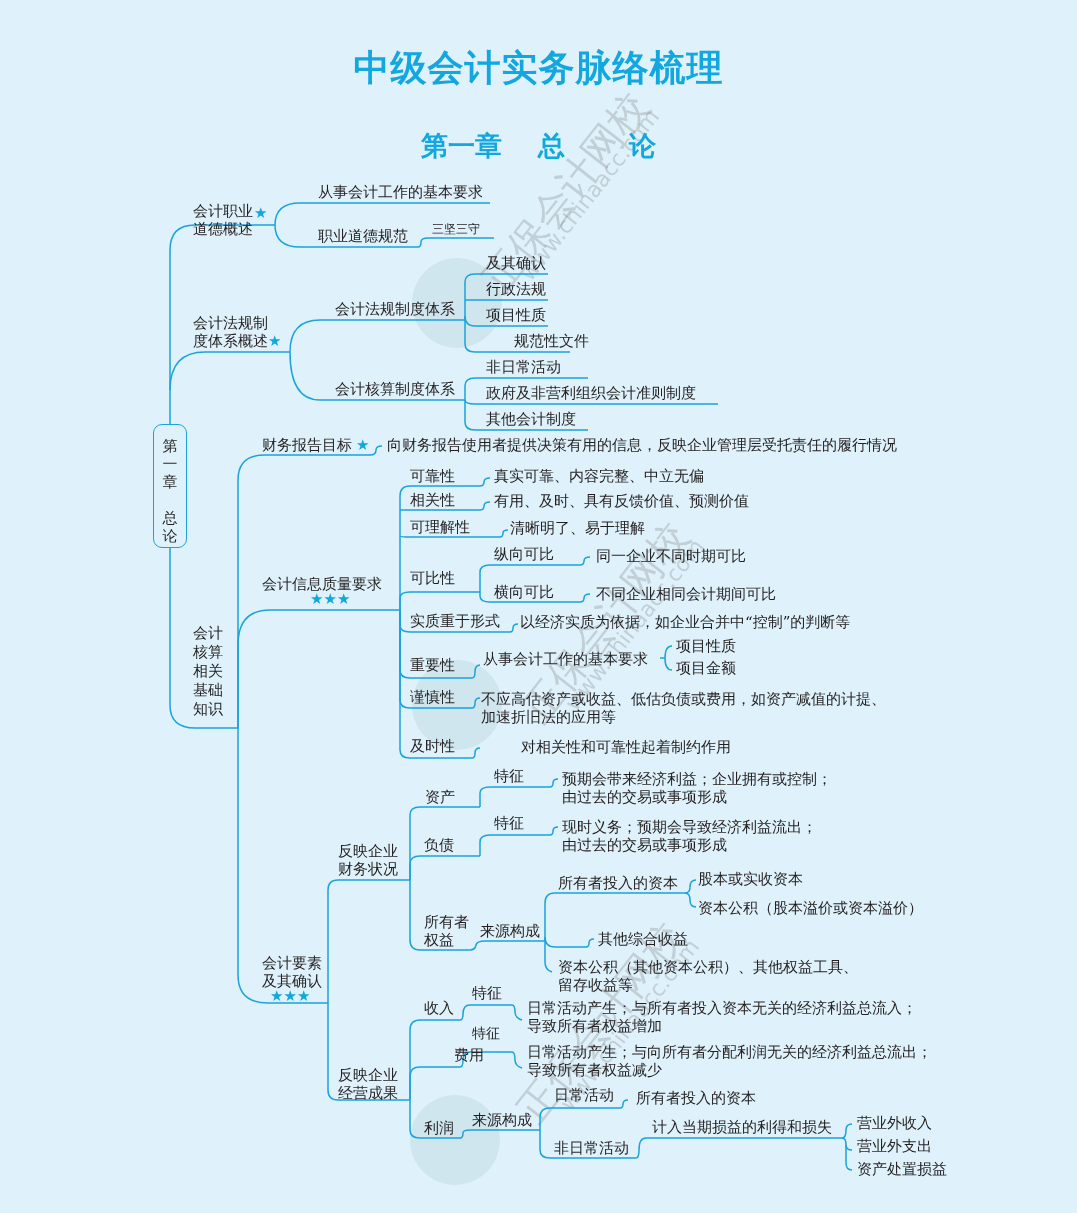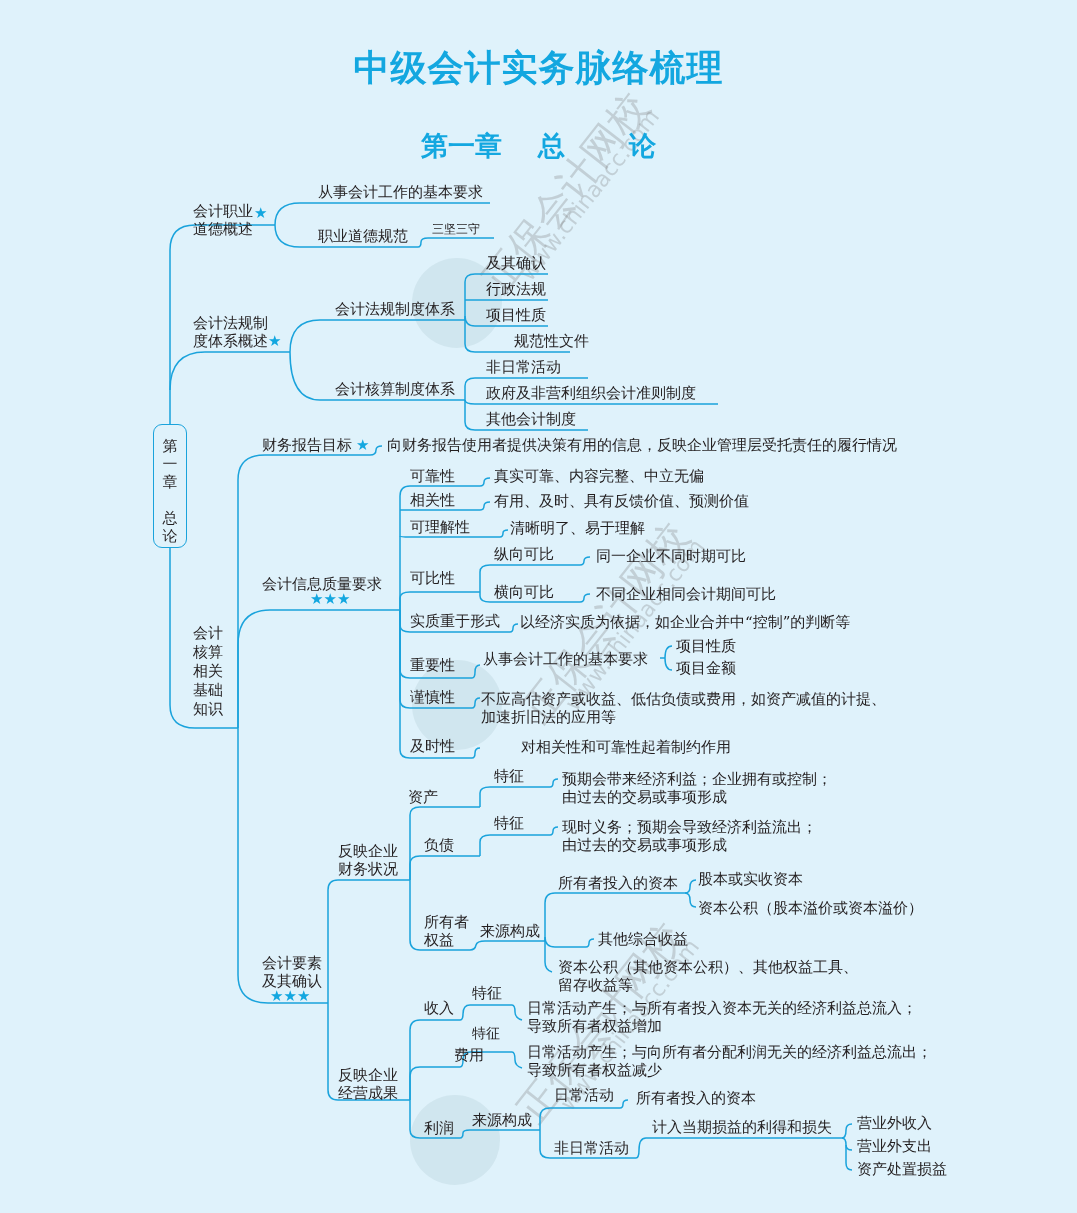--- a/index.html
+++ b/index.html
@@ -173,21 +173,21 @@
 <div class="t" style="left:410px;top:737px;">及时性</div>
 <div class="t" style="left:483px;top:738px;margin-left:38px;">对相关性和可靠性起着制约作用</div>
 
 <div class="t ml" style="left:262px;top:954px;"><span>会计要素
 及其确认</span></div>
 <span class="stars" style="left:270px;top:987px;">★★★</span>
 
 <div class="t ml" style="left:338px;top:842px;"><span>反映企业
 财务状况</span></div>
 
-<div class="t" style="left:408px;top:788px;">资产</div>
+<div class="t" style="left:425px;top:788px;">资产</div>
 <div class="t" style="left:494px;top:767px;">特征</div>
 <div class="t ml" style="left:562px;top:770px;">预期会带来经济利益；企业拥有或控制；
 由过去的交易或事项形成</div>
 
 <div class="t" style="left:424px;top:836px;">负债</div>
 <div class="t" style="left:494px;top:814px;">特征</div>
 <div class="t ml" style="left:562px;top:818px;">现时义务；预期会导致经济利益流出；
 由过去的交易或事项形成</div>
 
 <div class="t ml" style="left:424px;top:913px;">所有者

